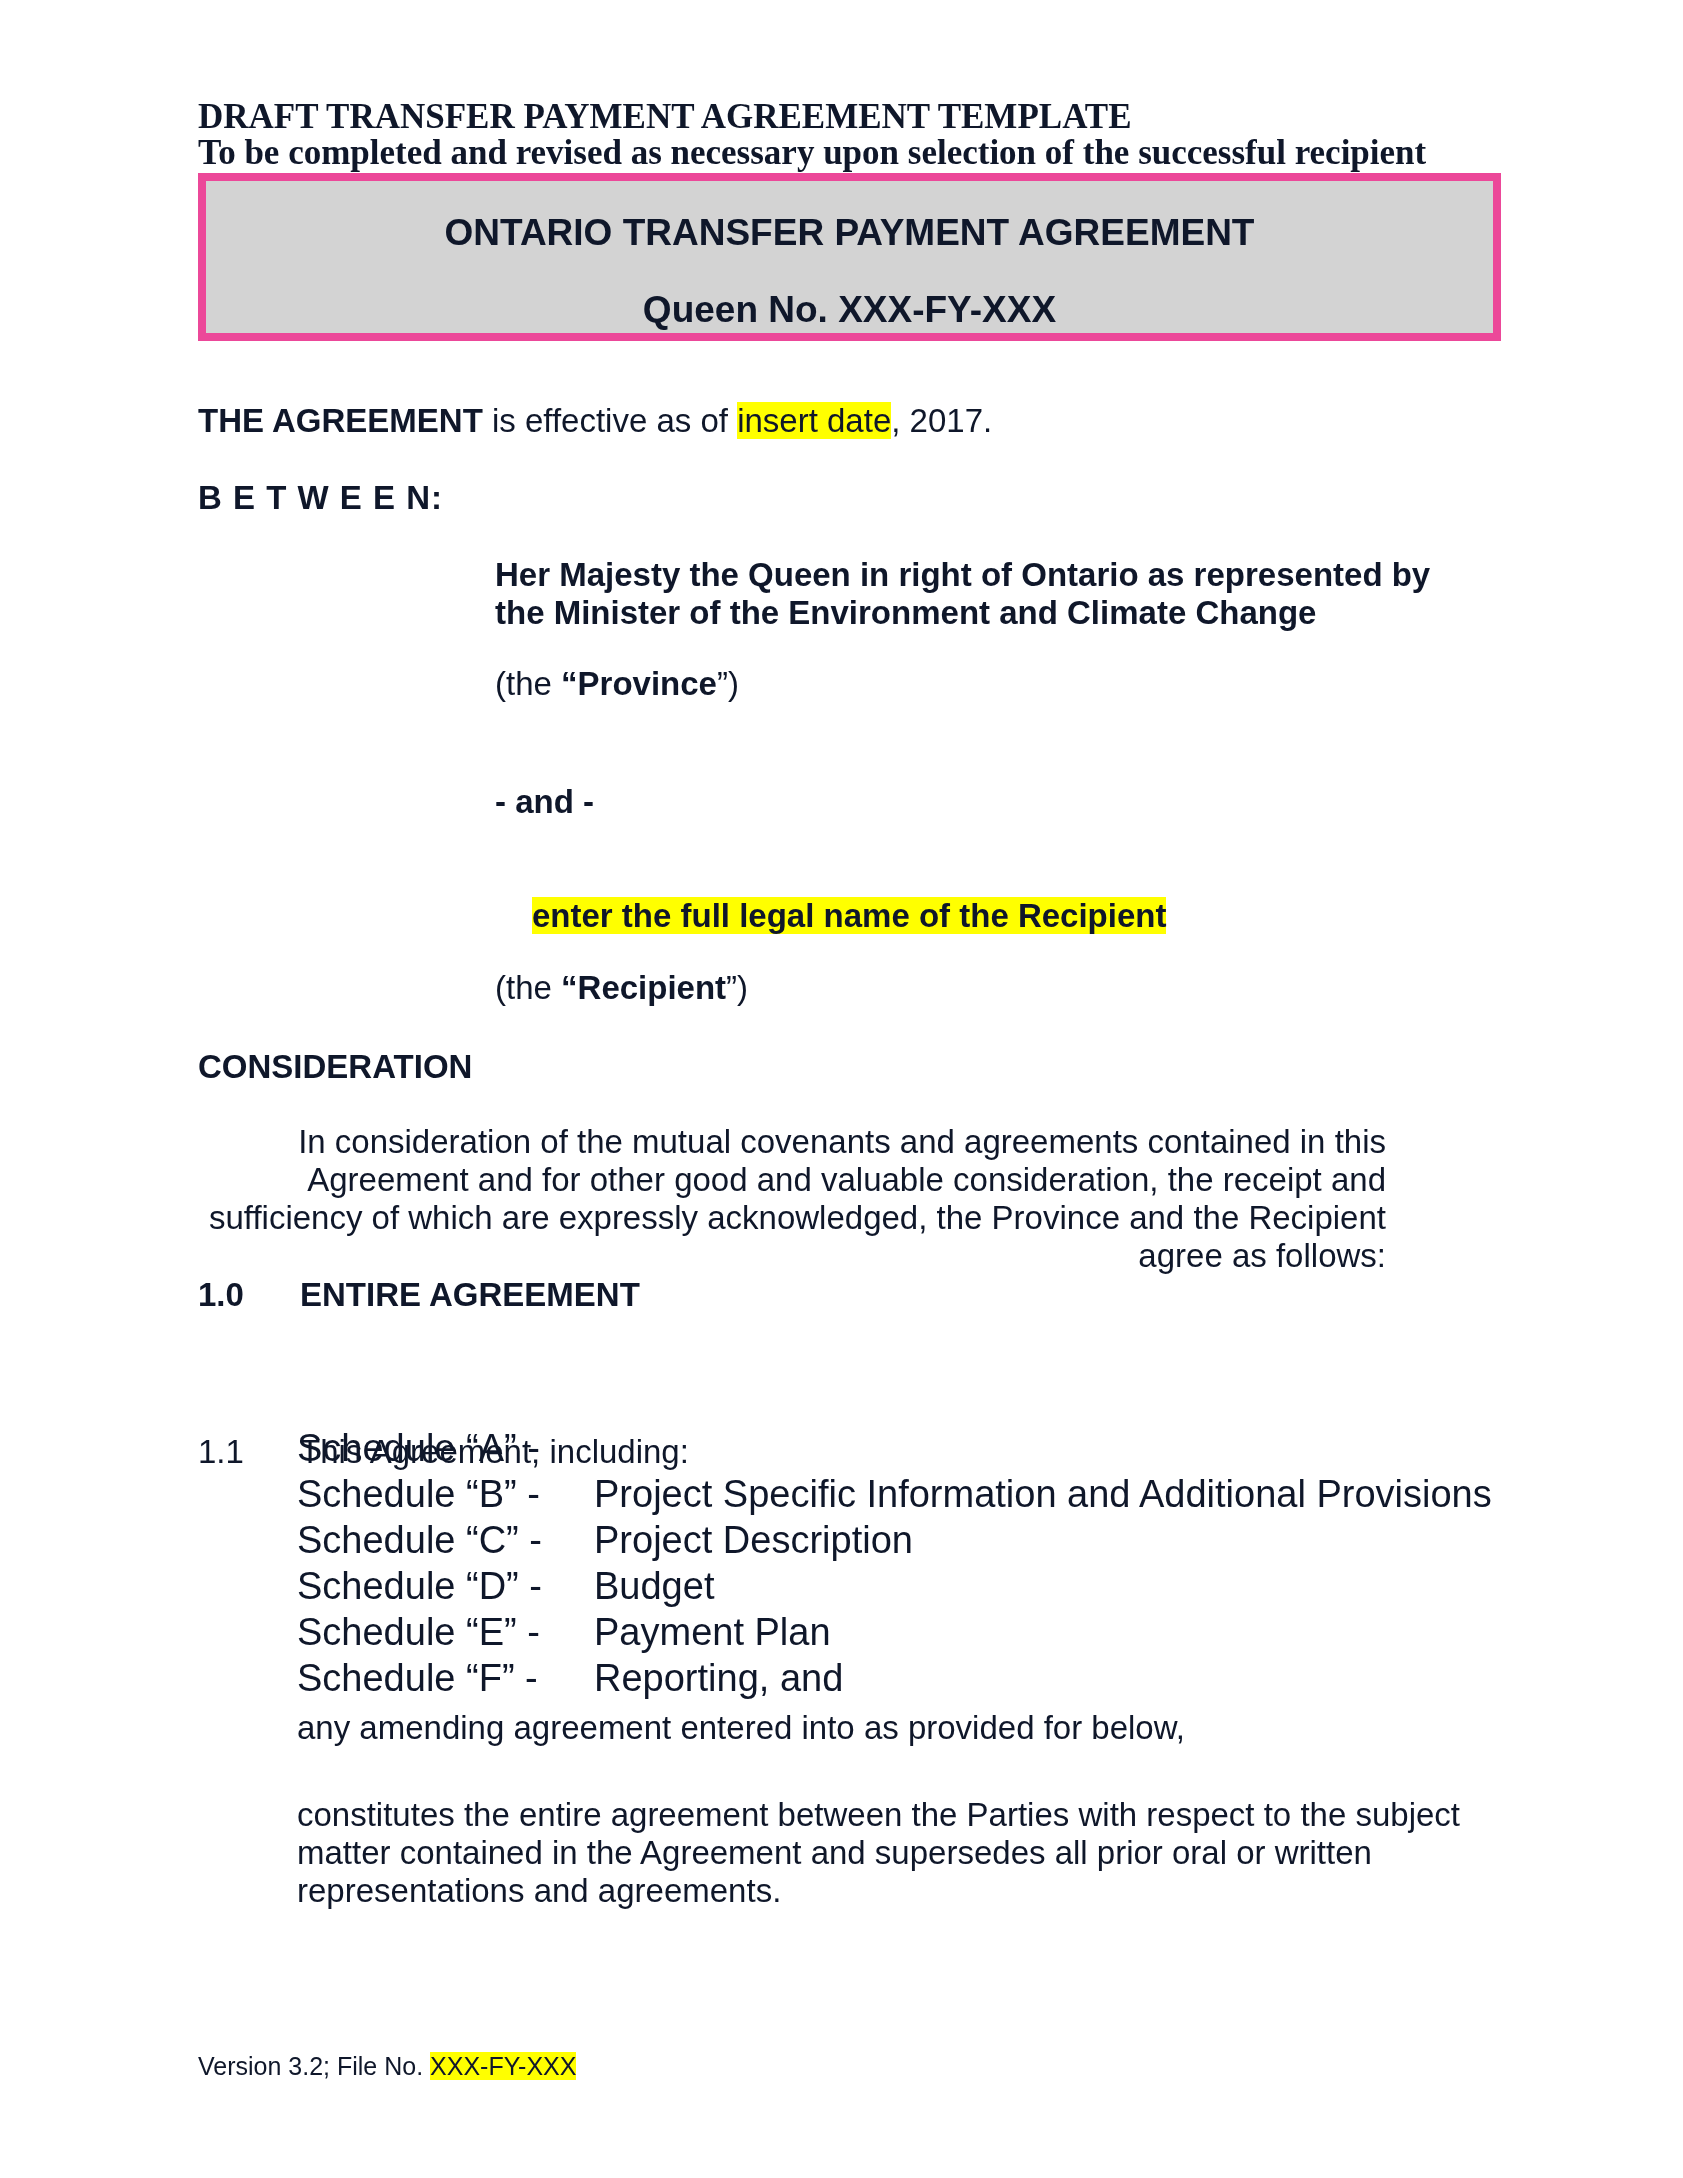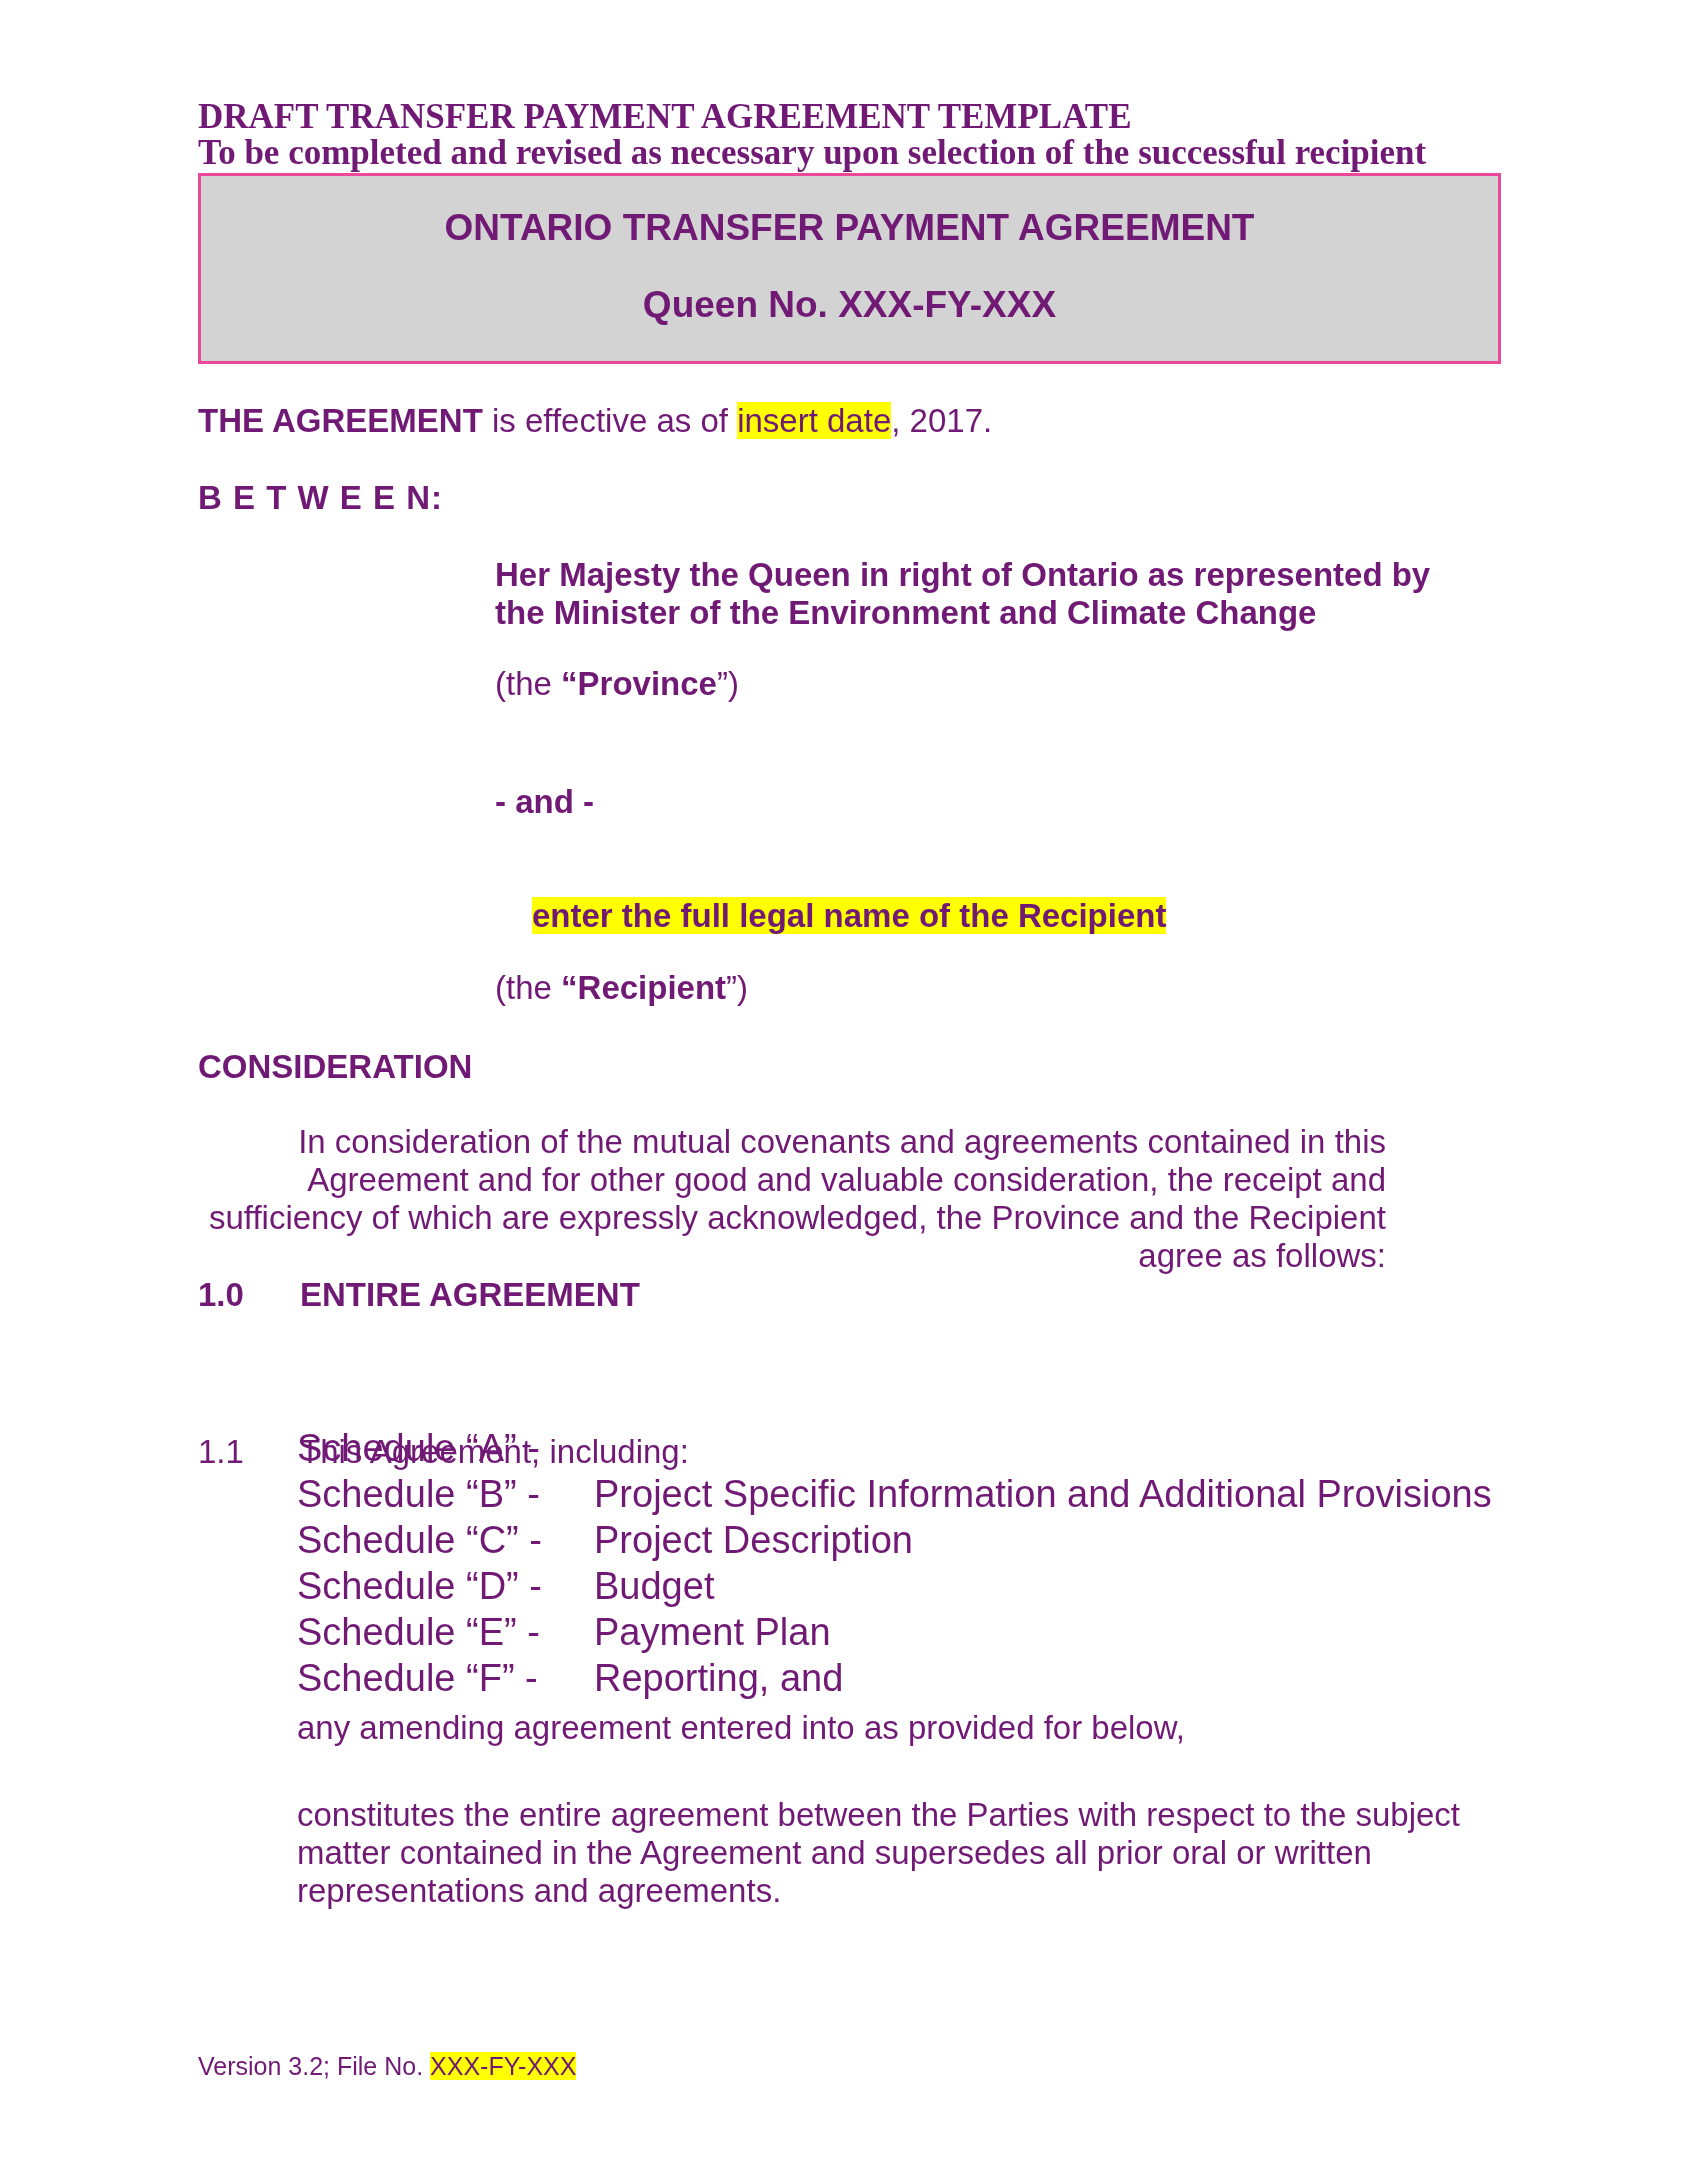--- a/index.html
+++ b/index.html
@@ -5,31 +5,31 @@
   * { margin: 0; padding: 0; box-sizing: border-box; }
   html, body { background: #888; }
   .page {
     position: relative;
     width: 1683px;
     height: 2178px;
     margin: 0 auto;
     background: #ffffff;
     overflow: hidden;
     font-family: "Liberation Sans", "DejaVu Sans", sans-serif;
-    color: #701a75;
+    color: #0f172a;
   }
   .abs { position: absolute; }
   .serif-head {
     left: 198px; top: 99px; width: 1303px;
     font-family: "Liberation Serif", "DejaVu Serif", serif;
     font-weight: bold; font-size: 35px; line-height: 36px;
   }
   .title-box {
-    left: 198px; top: 173px; width: 1303px; height: 191px;
-    background: #d3d3d3; border: 3px solid #ec4899; text-align: center;
+    left: 198px; top: 173px; width: 1303px; height: 168px;
+    background: #d3d3d3; border: 8px solid #ec4899; text-align: center;
   }
   .title-box .box-title {
     margin-top: 32px; font-weight: bold; font-size: 37px; line-height: 40px;
   }
   .title-box .box-file {
     margin-top: 37px; font-weight: bold; font-size: 37px; line-height: 40px;
   }
   .body-line { font-size: 33px; line-height: 38px; }
   .b { font-weight: bold; }
   .hl { background: #ffff00; }

